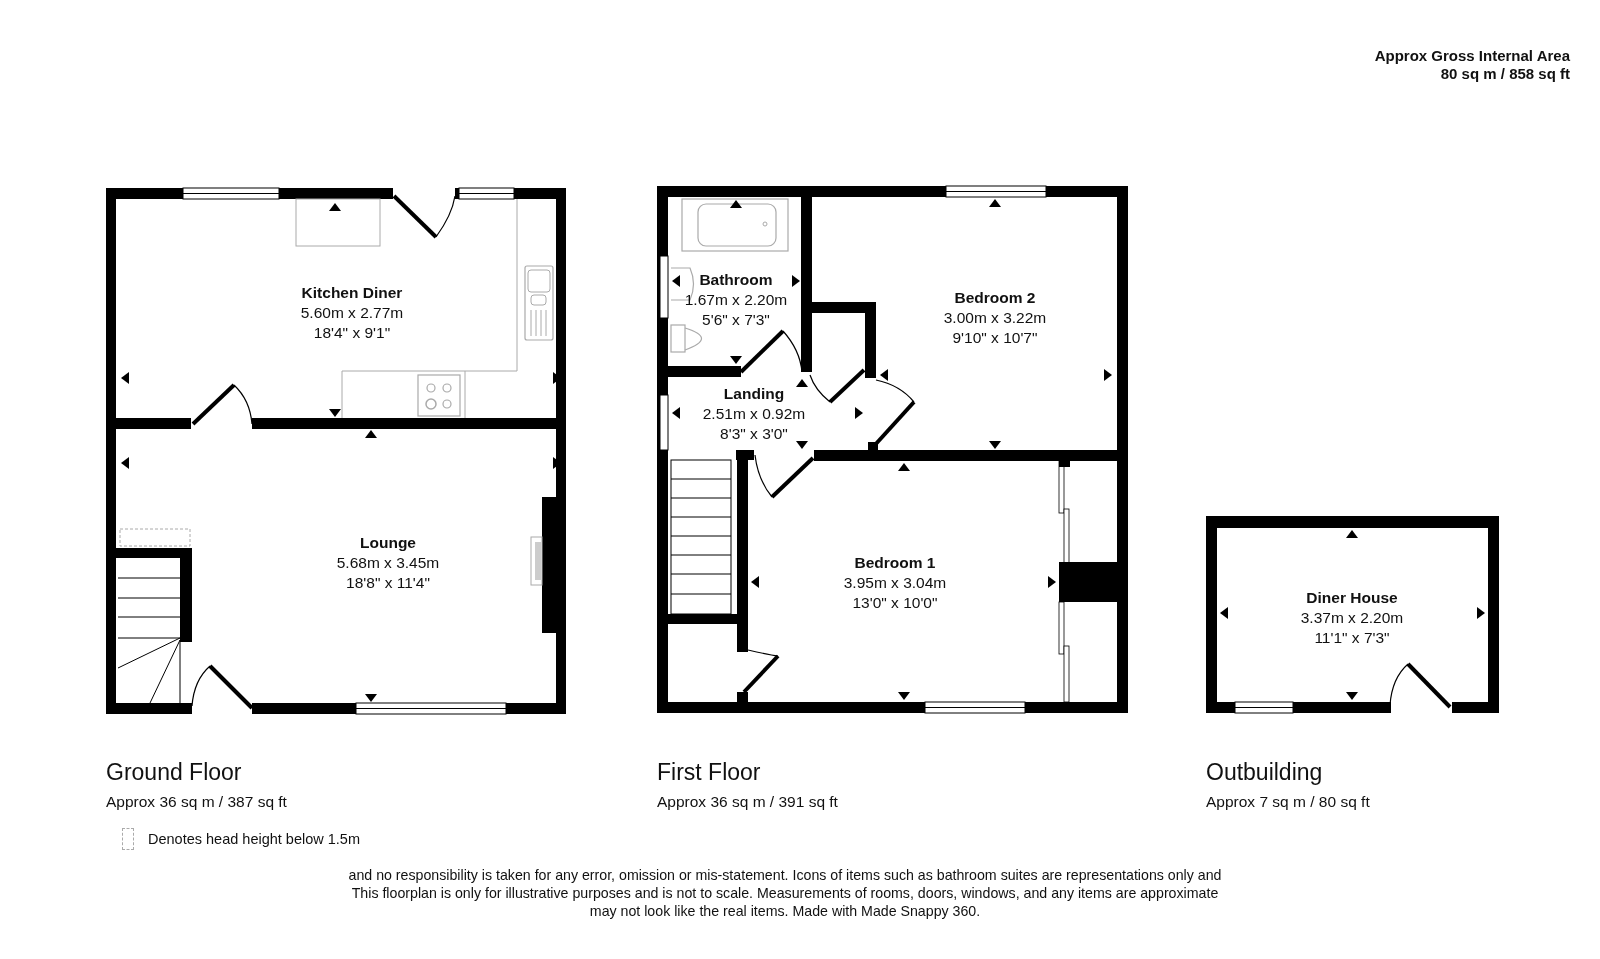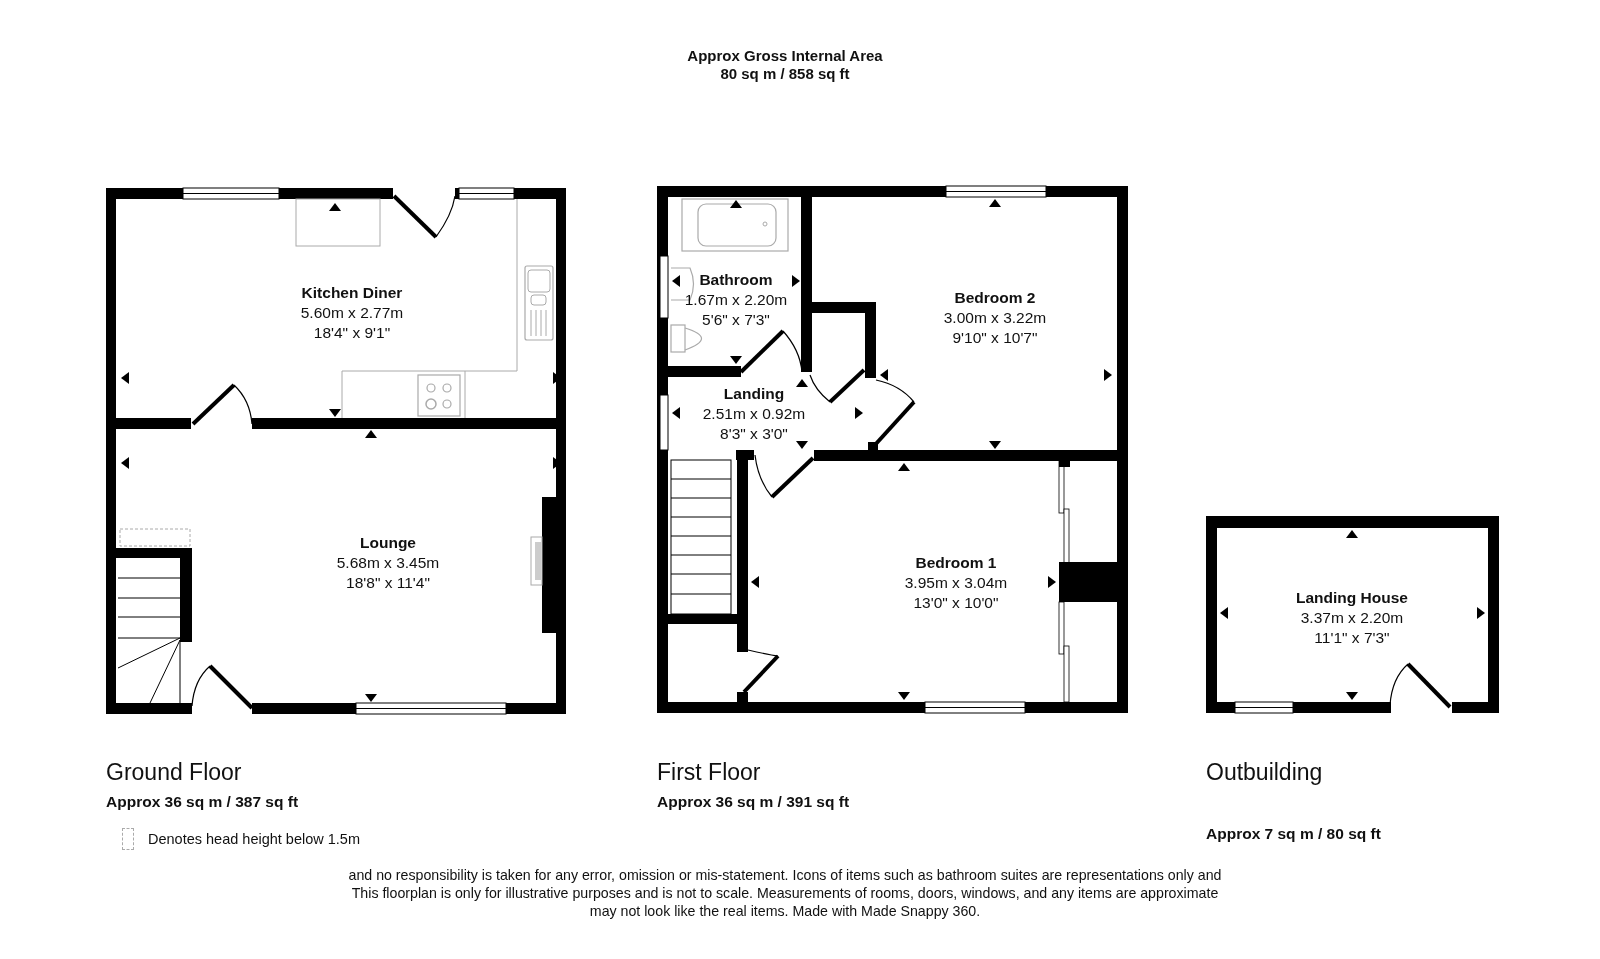--- a/index.html
+++ b/index.html
@@ -1,24 +1,24 @@
 <!DOCTYPE html>
 <html><head>
 <meta charset="utf-8">
 <style>
   html, body { margin: 0; padding: 0; background: #ffffff; }
   body { width: 1600px; height: 959px; position: relative; overflow: hidden;
          font-family: "Liberation Sans", "DejaVu Sans", sans-serif; color: #111; }
-  .header { position: absolute; top: 47px; left: 0; width: 1570px; text-align: center;
+  .header { position: absolute; top: 47px; left: 0; width: 1570px; text-align: right;
             font-weight: bold; font-size: 15px; line-height: 18px; }
   svg.plan { position: absolute; left: 0; top: 0; }
   .room-label { position: absolute; text-align: center; font-size: 15.5px; line-height: 20px; transform: translateX(-50%); white-space: nowrap; }
   .room-label .name { font-weight: bold; }
   .floor-title { position: absolute; font-size: 23px; line-height: 26px; }
-  .floor-area { position: absolute; font-weight: bold; font-size: 15.5px; line-height: 18px; }
+  .floor-area { position: absolute; font-weight: normal; font-size: 15.5px; line-height: 18px; }
   .legend { position: absolute; left: 106px; top: 828px; font-size: 14.5px; display: flex; align-items: center; padding-left: 16px; }
   .legend .swatch { width: 10px; height: 20px; border: 1px dashed #aaa; margin-right: 14px; }
   .disclaimer { position: absolute; top: 866px; left: 300px; width: 970px; text-align: center;
                 font-size: 14.2px; line-height: 18px; }
 </style>
 </head>
 <body>
 
 <div class="header">
   <div>Approx Gross Internal Area</div>
@@ -225,37 +225,37 @@
 <div class="room-label" style="left:995px; top:288px;">
   <div class="name">Bedroom 2</div>
   <div>3.00m x 3.22m</div>
   <div>9'10" x 10'7"</div>
 </div>
 <div class="room-label" style="left:754px; top:384px;">
   <div class="name">Landing</div>
   <div>2.51m x 0.92m</div>
   <div>8'3" x 3'0"</div>
 </div>
-<div class="room-label" style="left:956px; top:553px;">
+<div class="room-label" style="left:895px; top:553px;">
   <div class="name">Bedroom 1</div>
   <div>3.95m x 3.04m</div>
   <div>13'0" x 10'0"</div>
 </div>
 <div class="room-label" style="left:1352px; top:588px;">
-  <div class="name">Landing House</div>
+  <div class="name">Diner House</div>
   <div>3.37m x 2.20m</div>
   <div>11'1" x 7'3"</div>
 </div>
 
 <div class="floor-title" style="left:106px; top:759px;">Ground Floor</div>
 <div class="floor-area" style="left:106px; top:793px;">Approx 36 sq m / 387 sq ft</div>
 <div class="floor-title" style="left:657px; top:759px;">First Floor</div>
 <div class="floor-area" style="left:657px; top:793px;">Approx 36 sq m / 391 sq ft</div>
 <div class="floor-title" style="left:1206px; top:759px;">Outbuilding</div>
-<div class="floor-area" style="left:1206px; top:793px;margin-top:32px;">Approx 7 sq m / 80 sq ft</div>
+<div class="floor-area" style="left:1206px; top:793px;">Approx 7 sq m / 80 sq ft</div>
 
 <div class="legend">
   <div class="swatch"></div>
   <span>Denotes head height below 1.5m</span>
 </div>
 
 <div class="disclaimer">
   <div>and no responsibility is taken for any error, omission or mis-statement. Icons of items such as bathroom suites are representations only and</div>
   <div>This floorplan is only for illustrative purposes and is not to scale. Measurements of rooms, doors, windows, and any items are approximate</div>
   <div>may not look like the real items. Made with Made Snappy 360.</div>

